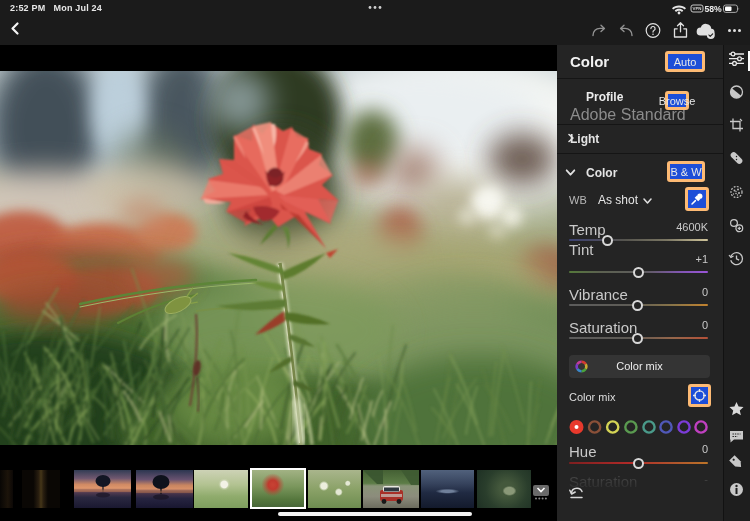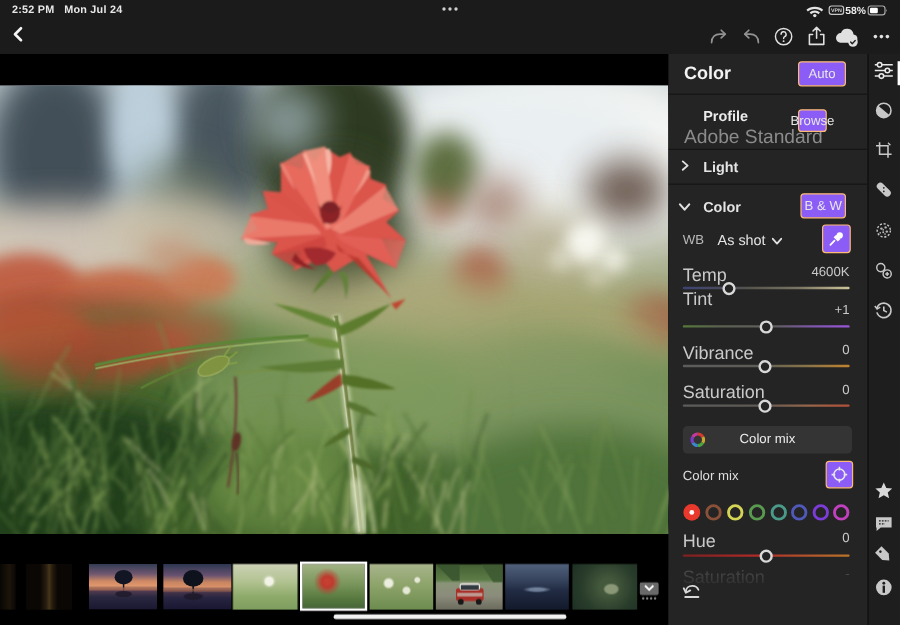--- a/index.html
+++ b/index.html
@@ -8,22 +8,22 @@
 #stage { position:relative; width:750px; height:521px; background:#000; }
 .abs { position:absolute; }
 
 
 #topband { left:0; top:0; width:750px; height:45px; background:#1b1b1b; }
 #statusL { left:10px; top:3px; font-size:9px; font-weight:bold; color:#e8e8e8; letter-spacing:.2px; }
 
 
 #panel { left:557px; top:45px; width:166px; height:476px; background:#242424; overflow:hidden; }
 #panel .row-label { color:#e4e4e4; font-size:12px; }
-.btn { position:absolute; border:1px solid #fdba74; border-radius:3px; color:#e8e8e8;
-  display:flex; align-items:center; justify-content:center; font-size:11px; background:#8b5cf6;}
+.btn { position:absolute; border:3px solid #fdba74; border-radius:3px; color:#e8e8e8;
+  display:flex; align-items:center; justify-content:center; font-size:11px; background:#1d4ed8;}
 .divider { position:absolute; left:0; width:166px; height:1px; background:#151515; }
 .slabel { position:absolute; color:#c9c9c9; font-size:15px; }
 .sval { position:absolute; color:#c9c9c9; font-size:11px; right:15px; text-align:right; }
 .track { position:absolute; left:12px; width:139px; height:2px; border-radius:1px; }
 .knob { position:absolute; width:11px; height:11px; border-radius:50%;
   background:#242424; border:2px solid #d8d8d8; }
 
 
 #strip { left:723px; top:45px; width:27px; height:476px; background:#1e1e1e; border-left:1px solid #121212; }
 
@@ -481,21 +481,21 @@
     <div class="divider" style="top:33px"></div>
 
     <div class="abs row-label" style="left:29px;top:45px;font-weight:bold;font-size:12px;color:#ececec">Profile</div>
     <div class="abs" style="left:13px;top:61px;font-size:16px;color:#8b8b8b">Adobe Standard</div>
     <div class="btn" style="left:108px;top:46px;width:24px;height:19px">Browse</div>
     <div class="divider" style="top:79px"></div>
 
     <svg class="abs" style="left:9px;top:88px;width:10px;height:10px" viewBox="0 0 10 10">
         <path d="M3 1.5 L7 5 L3 8.5" fill="none" stroke="#e0e0e0" stroke-width="1.6" stroke-linecap="round" stroke-linejoin="round"></path>
       </svg>
-    <div class="abs row-label" style="left:29px;top:87px;font-weight:bold">Light</div>
+    <div class="abs row-label" style="left:13px;top:87px;font-weight:bold">Light</div>
     <div class="divider" style="top:108px"></div>
 
     <svg class="abs" style="left:8px;top:122px;width:11px;height:11px" viewBox="0 0 10 10">
         <path d="M1.5 3 L5 7 L8.5 3" fill="none" stroke="#e0e0e0" stroke-width="1.6" stroke-linecap="round" stroke-linejoin="round"></path>
       </svg>
     <div class="abs row-label" style="left:29px;top:121px;font-weight:bold">Color</div>
     <div class="btn" style="left:110px;top:116px;width:38px;height:21px">B &amp; W</div>
 
     <div class="abs" style="left:12px;top:149px;font-size:11px;color:#b9b9b9">WB</div>
     <div class="abs" style="left:41px;top:148px;font-size:12px;color:#e5e5e5">As shot</div>

